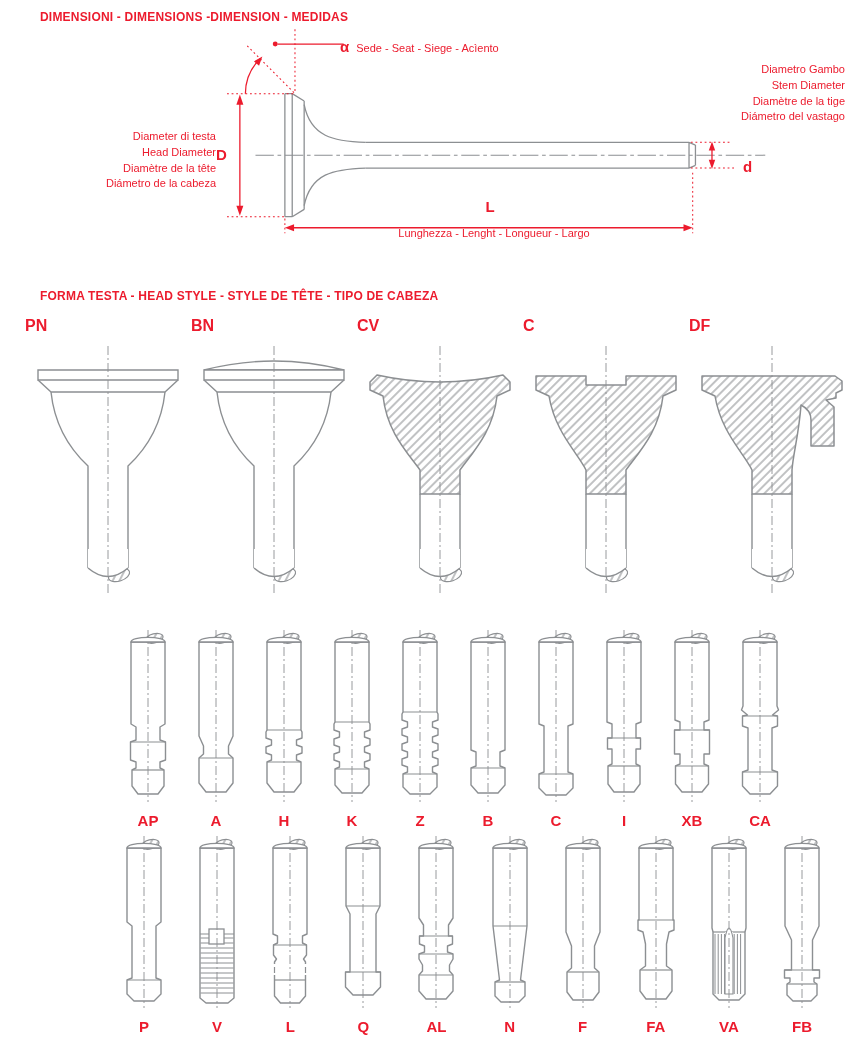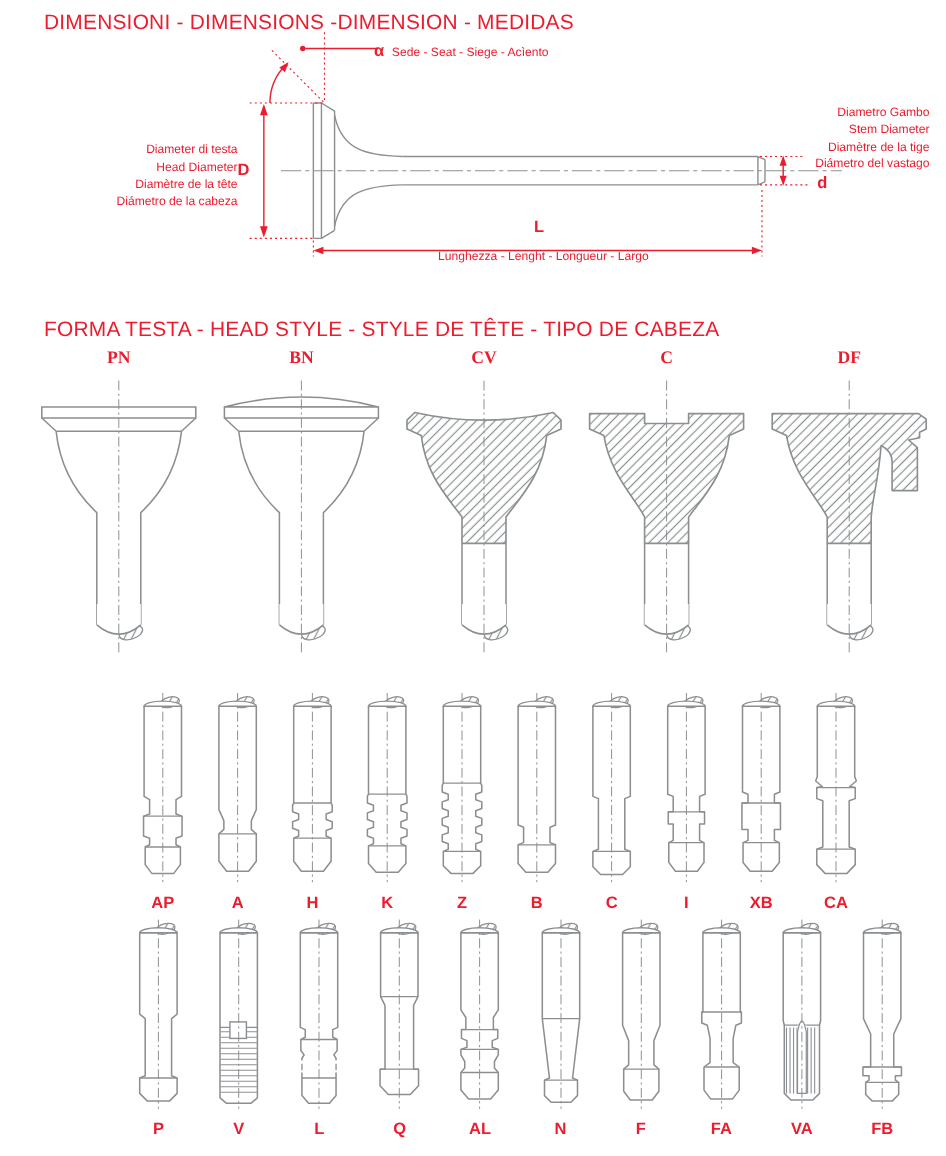--- a/index.html
+++ b/index.html
@@ -1,26 +1,26 @@
 <!DOCTYPE html>
 <html><head>
 <meta charset="utf-8">
 <style>
   :root{ --red:#EC1B2D; --gray:#8C8F92; }
   html,body{margin:0;padding:0;background:#fff;}
   .page{position:relative;width:860px;height:1051px;background:#fff;overflow:hidden;
         font-family:"Liberation Sans", sans-serif;}
   .abs{position:absolute;}
-  .sectitle{position:absolute;color:var(--red);font-size:19px;font-weight:normal;letter-spacing:.2px;white-space:nowrap;}
+  .sectitle{position:absolute;color:var(--red);font-size:12px;font-weight:bold;letter-spacing:.2px;white-space:nowrap;}
   .dimtext{color:var(--red);font-size:11px;line-height:15.8px;}
   .ralign{text-align:right;}
   .dsym{color:var(--red);font-size:15px;font-weight:bold;}
   .alphaRow{display:flex;align-items:baseline;gap:7px;white-space:nowrap;}
   .headsRow{position:absolute;left:25px;top:317px;width:830px;display:flex;justify-content:space-between;}
-  .headCol{width:166px;display:flex;flex-direction:column;align-items:center;font-family:Liberation Serif, serif;}
+  .headCol{width:166px;display:flex;flex-direction:column;align-items:flex-start;}
   .headLab{color:var(--red);font-size:16px;font-weight:bold;height:14px;margin-bottom:13px;}
   .stemRow{position:absolute;display:flex;justify-content:space-between;}
   .stemRow1{left:118px;top:628px;width:672px;}
   .stemRow2{left:114px;top:834px;width:718px;}
   .fig{width:60px;display:flex;flex-direction:column;align-items:center;}
   .figlab{color:var(--red);font-size:15px;font-weight:bold;margin-top:6px;}
   svg{display:block;}
 </style>
 </head>
 <body>
@@ -86,21 +86,21 @@
   </div>
 
   <div class="abs dimtext ralign" style="left:40px;top:129px;width:176px">
     <div>Diameter di testa</div>
     <div>Head Diameter</div>
     <div>Diamètre de la tête</div>
     <div>Diámetro de la cabeza</div>
   </div>
   <div class="abs dsym" style="left:216px;top:146px">D</div>
 
-  <div class="abs dimtext ralign" style="left:659px;top:95px;width:186px">
+  <div class="abs dimtext ralign" style="left:659px;top:62px;width:186px">
     <div>Diametro Gambo</div>
     <div>Stem Diameter</div>
     <div>Diamètre de la tige</div>
     <div>Diámetro del vastago</div>
   </div>
   <div class="abs dsym" style="left:743px;top:158px">d</div>
 
   <div class="abs dsym" style="left:440px;top:198px;width:100px;text-align:center">L</div>
   <div class="abs dimtext" style="left:294px;top:226px;width:400px;text-align:center">Lunghezza - Lenght - Longueur - Largo</div>
 

